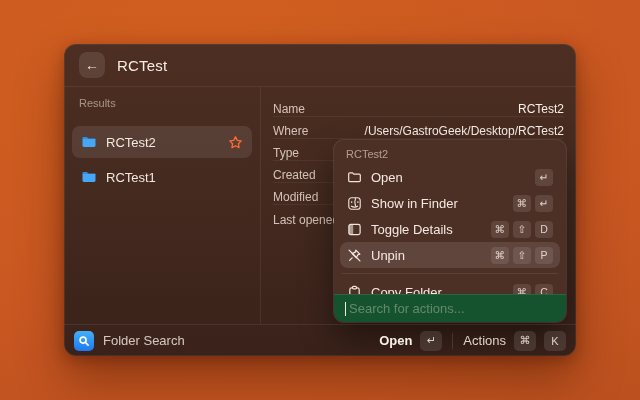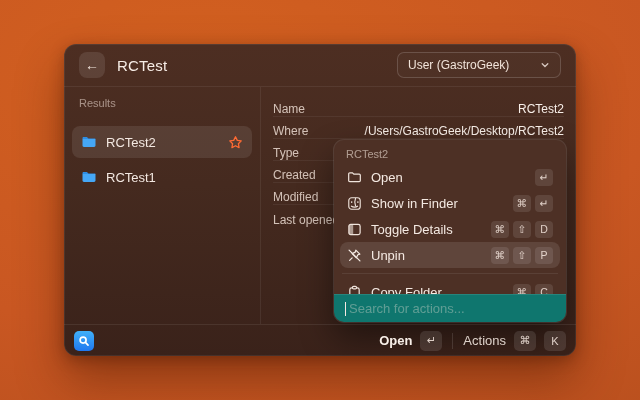--- a/index.html
+++ b/index.html
@@ -51,21 +51,21 @@
   .action-item { height:26px; display:flex; align-items:center; gap:9px; padding:0 7px;
     border-radius:6px; color:#f4e9e2; font-size:13px; }
   .action-item.selected { background:rgba(255,255,255,.1);border-radius:8px; }
   .action-item .ico { width:15px; height:15px; display:flex; align-items:center; justify-content:center; flex-shrink:0; }
   .keys { margin-left:auto; display:flex; gap:4px; }
   .key { min-width:18px; height:17px; padding:0 4px; border-radius:4px;
     background:rgba(255,255,255,.1); color:rgba(247,233,224,.85); font-size:10.5px;
     display:flex; align-items:center; justify-content:center; }
   .popup-sep { height:1px; background:rgba(255,255,255,.08); margin:5px 2px; }
   .popup-footer { flex-shrink:0; height:28px; border-top:1px solid rgba(255,255,255,.1);
-    background:#0f766e; display:flex; align-items:center; padding:0 11px; gap:3px; position:relative; z-index:2; }
+    background:#14532d; display:flex; align-items:center; padding:0 11px; gap:3px; position:relative; z-index:2; }
   .caret { width:1px; height:14px; background:#f5e9e2; }
   .ph { font-size:13px; color:rgba(246,232,222,.35); }
   
   .win-footer { position:absolute; left:0; right:0; bottom:0; height:32px;
     border-top:1px solid rgba(255,255,255,.08); display:flex; align-items:center; padding:0 10px; gap:9px; }
   .app-icon { width:20px; height:20px; border-radius:5px;
     background:linear-gradient(180deg,#41b0f8,#1f78ef);
     display:flex; align-items:center; justify-content:center; }
   .app-name { font-size:13px; color:rgba(250,240,232,.8); }
   .footer-right { margin-left:auto; display:flex; align-items:center; gap:8px; }
@@ -81,28 +81,20 @@
 <body>
 
 <div class="stage">
   <div class="window">
 
     <div class="win-header">
       <div class="back-btn">
         <span>←</span>
       </div>
       <div class="win-title">RCTest</div>
-      <div class="dropdown">
-        <span>User (GastroGeek)</span>
-        <span>
-          <svg width="10" height="10" viewBox="0 0 16 16" fill="none" stroke="rgba(245,233,226,.8)" stroke-width="2" stroke-linecap="round">
-              <path d="M3.5 6l4.5 4.5L12.5 6"></path>
-            </svg>
-        </span>
-      </div>
     </div>
 
     <div class="win-body">
       <div class="sidebar">
         <div class="section-label">Results</div>
 
         <div class="side-item selected">
           <span>
             <svg width="16" height="16" viewBox="0 0 16 16">
               <path d="M1.5 5V4.1c0-.7.5-1.2 1.2-1.2h3.2l1.6 1.6h6c.7 0 1.2.5 1.2 1.2V5z" fill="#2e8ee4"></path>
@@ -243,20 +235,21 @@
       </div>
     </div>
 
     <div class="win-footer">
       <span class="app-icon">
         <svg width="12" height="12" viewBox="0 0 16 16" fill="none" stroke="#ffffff" stroke-width="2.2" stroke-linecap="round">
             <circle cx="6.8" cy="6.8" r="4"></circle>
             <line x1="9.9" y1="9.9" x2="13.4" y2="13.4"></line>
           </svg>
       </span>
+      <span class="app-name">Folder Search</span>
       <span class="footer-right">
         <span class="primary-label">Open</span>
         <span class="fkey">↵</span>
         <span class="footer-div"></span>
         <span class="actions-label">Actions</span>
         <span class="fkey">⌘</span>
         <span class="fkey">K</span>
       </span>
     </div>
 

